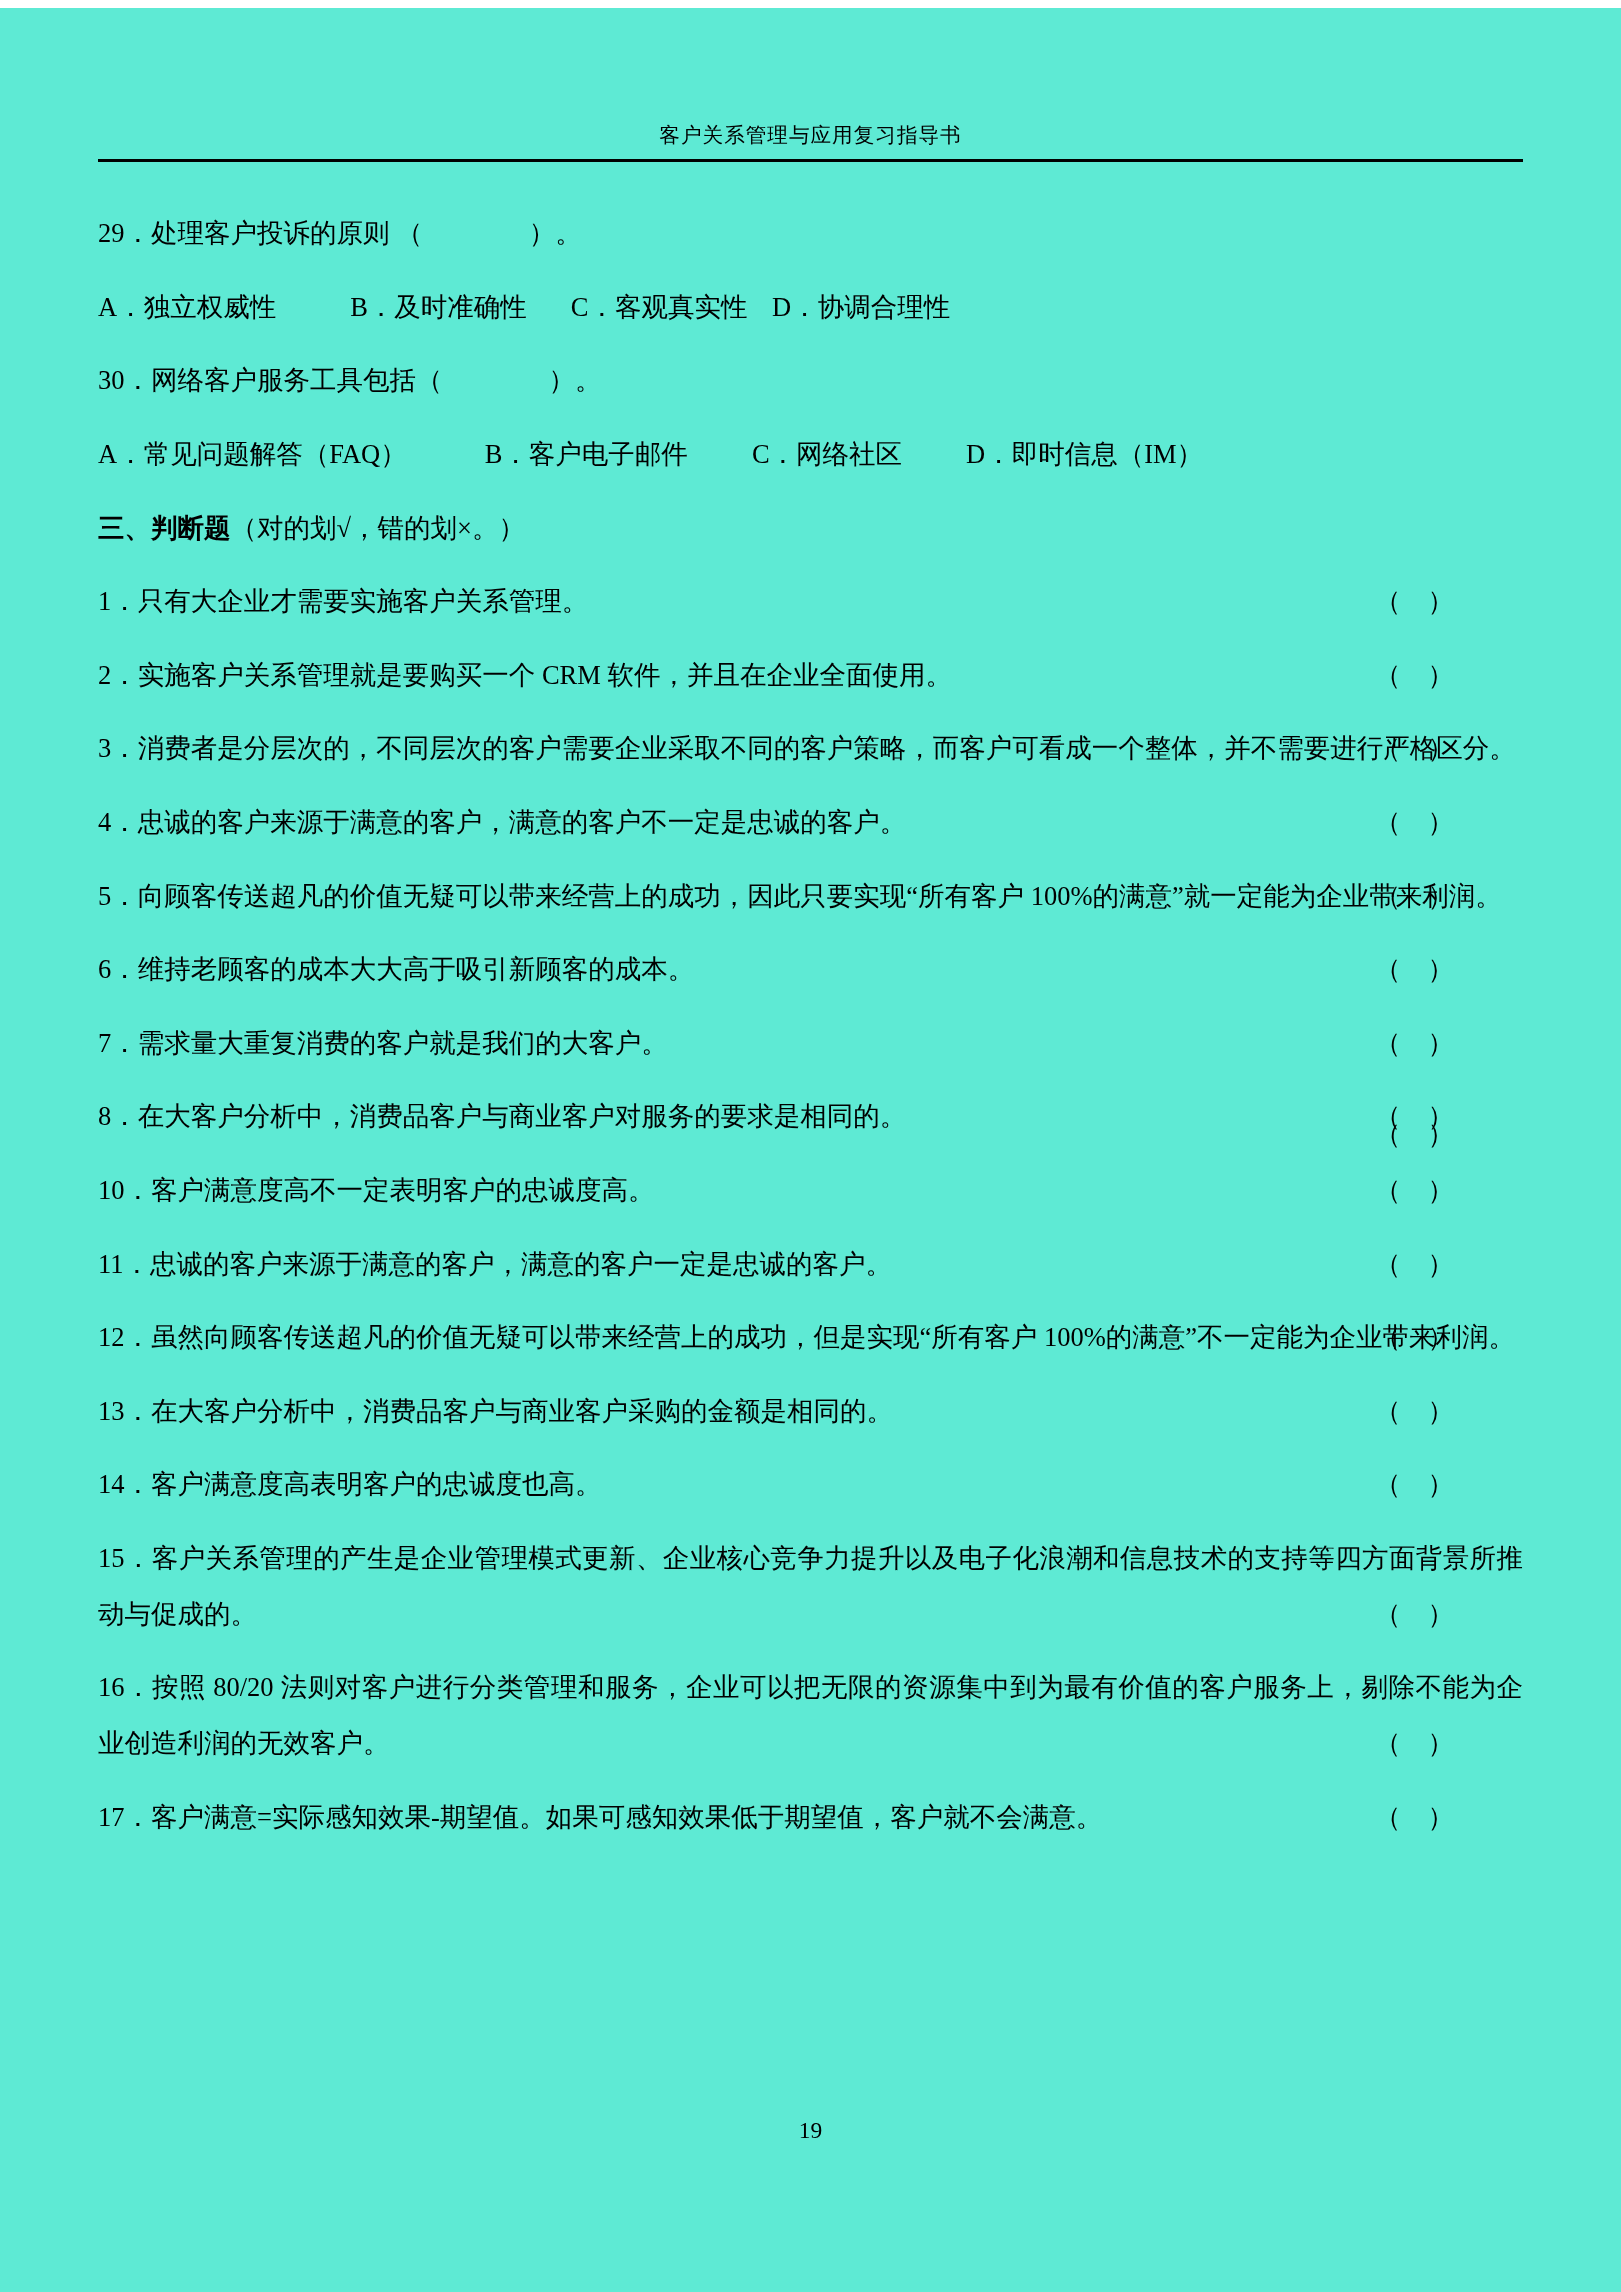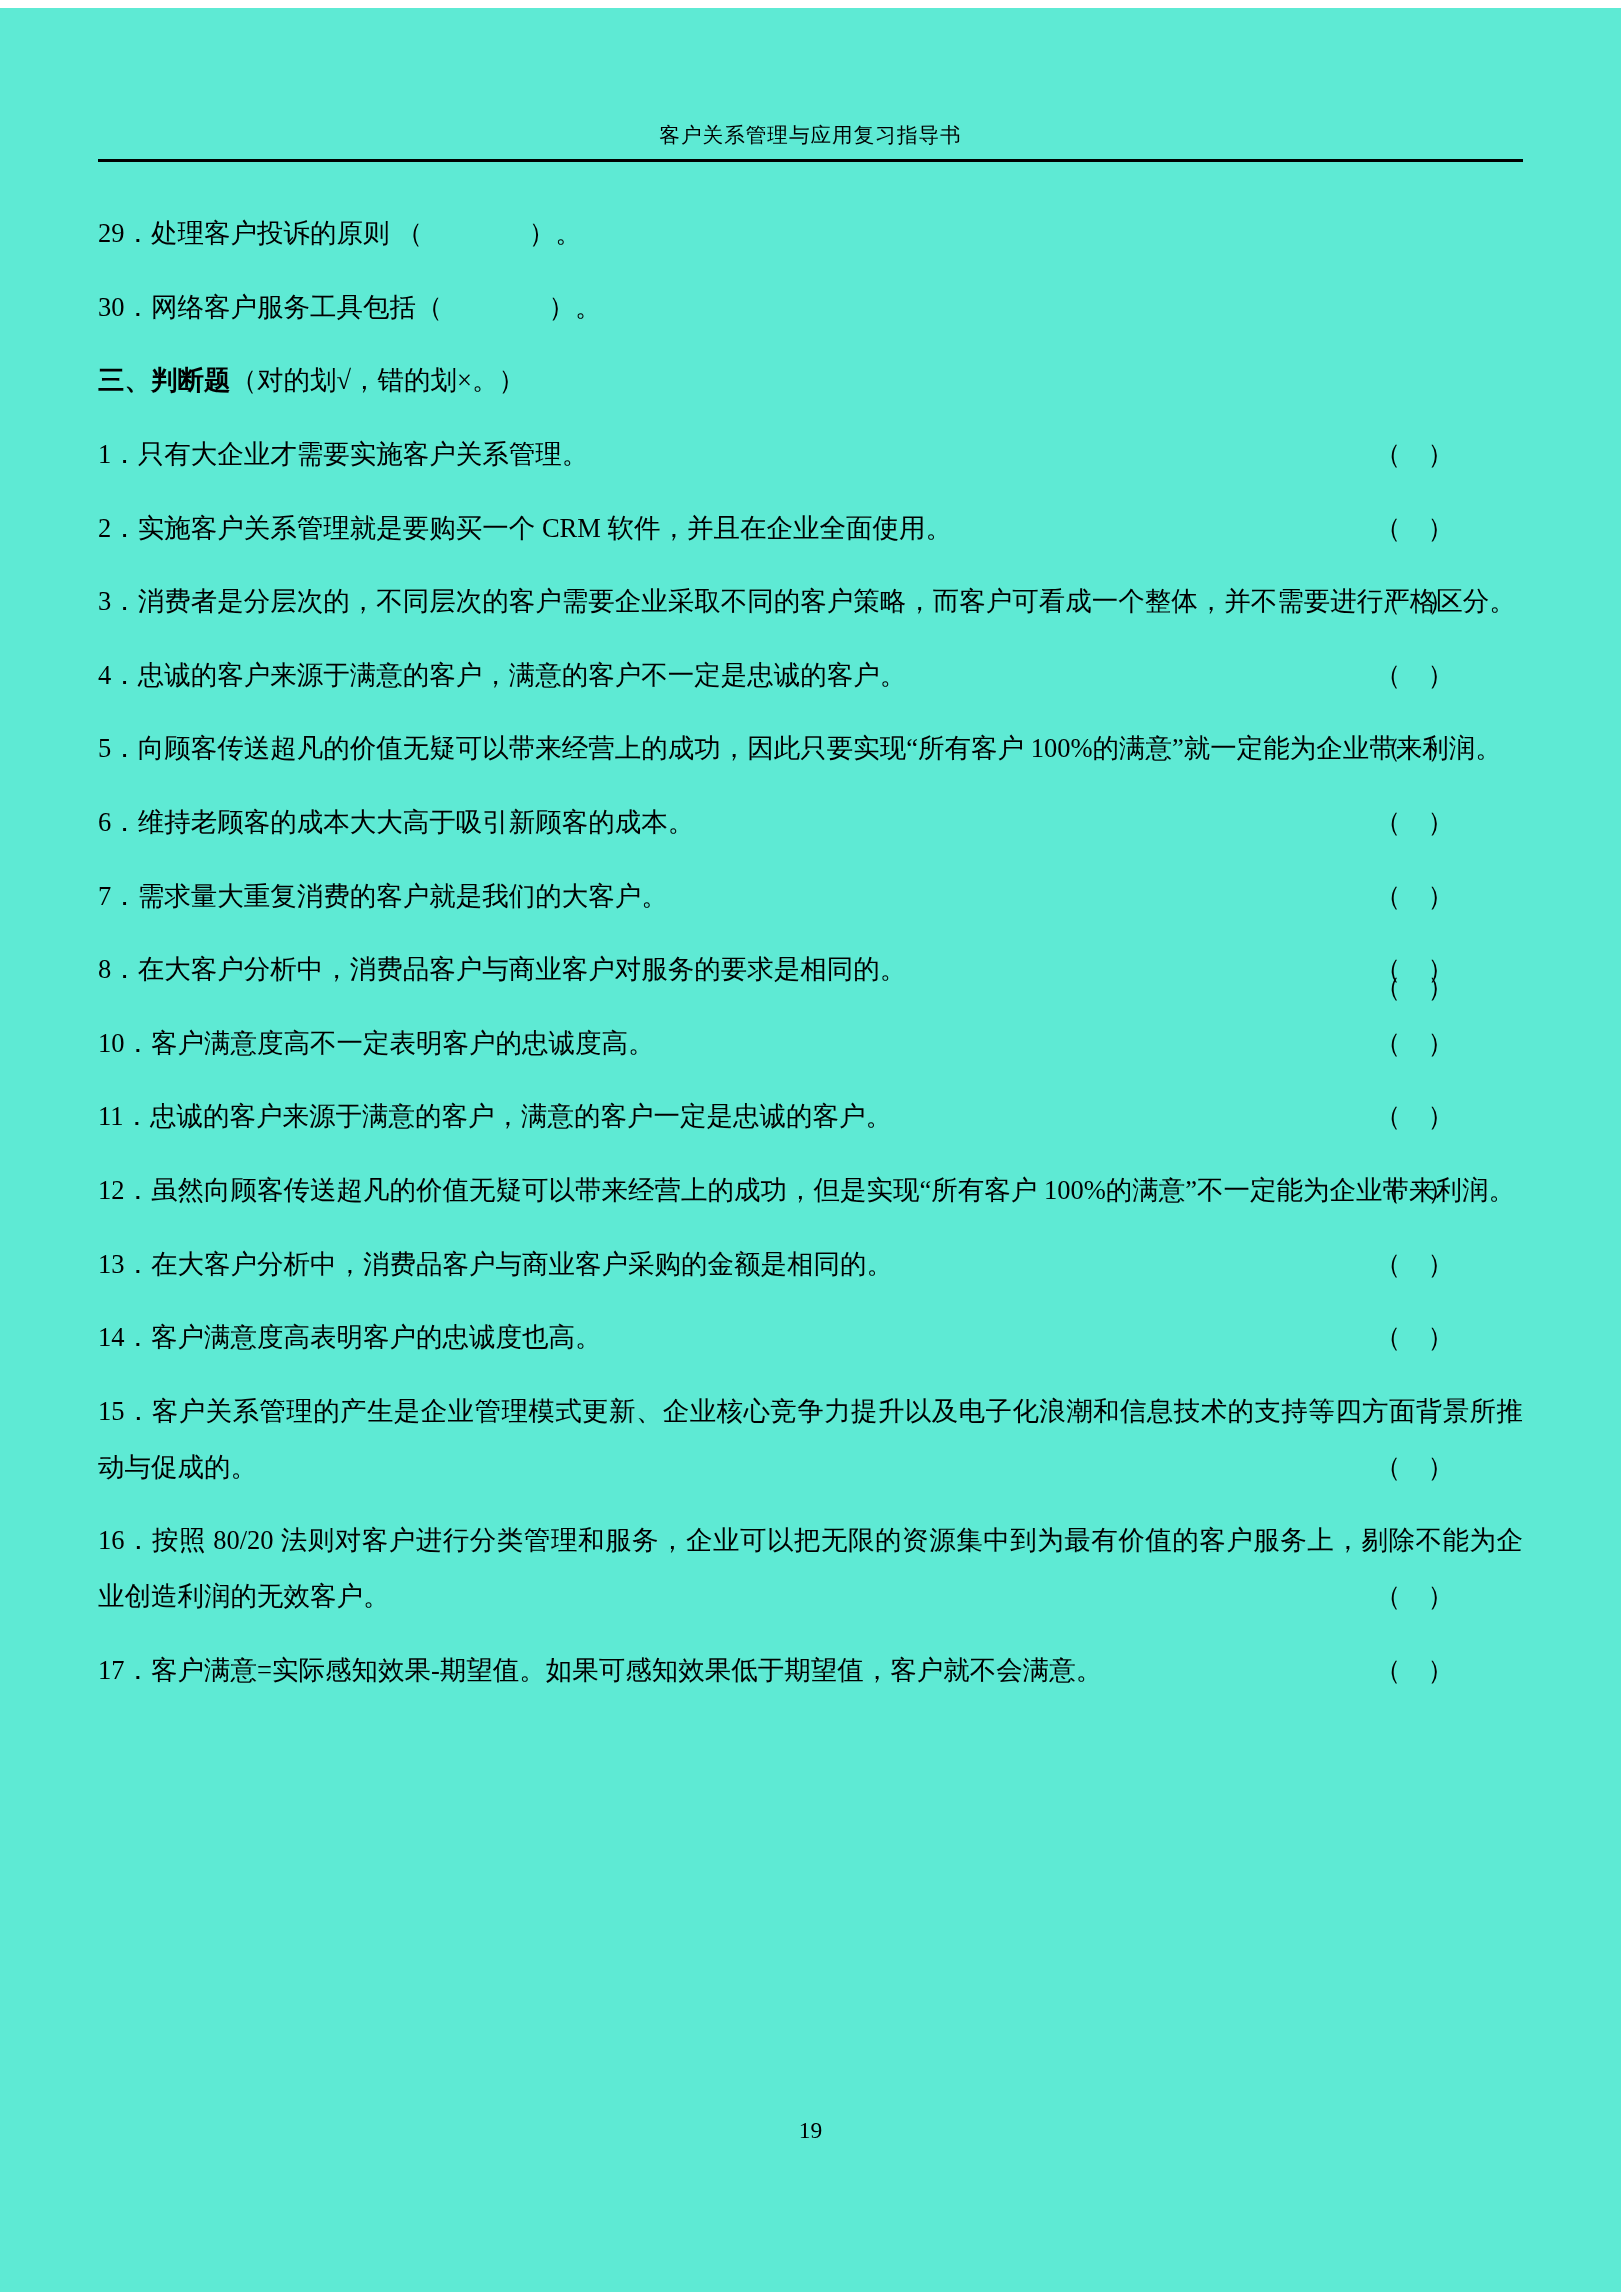--- a/index.html
+++ b/index.html
@@ -78,21 +78,23 @@
 
   <div class="header">
     <div class="header-title">客户关系管理与应用复习指导书</div>
     <div class="header-rule"></div>
   </div>
 
   <div class="content">
 
     <div id="mcq">
         <div class="para stem">29．处理客户投诉的原则 （　　　　）。</div>
+        <div class="para options q0"><span class="option">A．独立权威性</span><span class="option">B．及时准确性</span><span class="option">C．客观真实性</span><span class="option">D．协调合理性</span></div>
         <div class="para stem">30．网络客户服务工具包括（　　　　）。</div>
+        <div class="para options q1"><span class="option">A．常见问题解答（FAQ）</span><span class="option">B．客户电子邮件</span><span class="option">C．网络社区</span><span class="option">D．即时信息（IM）</span></div>
       </div>
 
     <div class="para section-head">
       <span class="bold">三、判断题</span><span>（对的划√，错的划×。）</span>
     </div>
 
     <div id="judgement-list">
         <div class="item"><span class="item-text">1．只有大企业才需要实施客户关系管理。</span><span class="bracket">（　）</span></div>
         <div class="item"><span class="item-text">2．实施客户关系管理就是要购买一个 CRM 软件，并且在企业全面使用。</span><span class="bracket">（　）</span></div>
         <div class="item"><span class="item-text">3．消费者是分层次的，不同层次的客户需要企业采取不同的客户策略，而客户可看成一个整体，并不需要进行严格区分。</span><span class="bracket">（　）</span></div>

